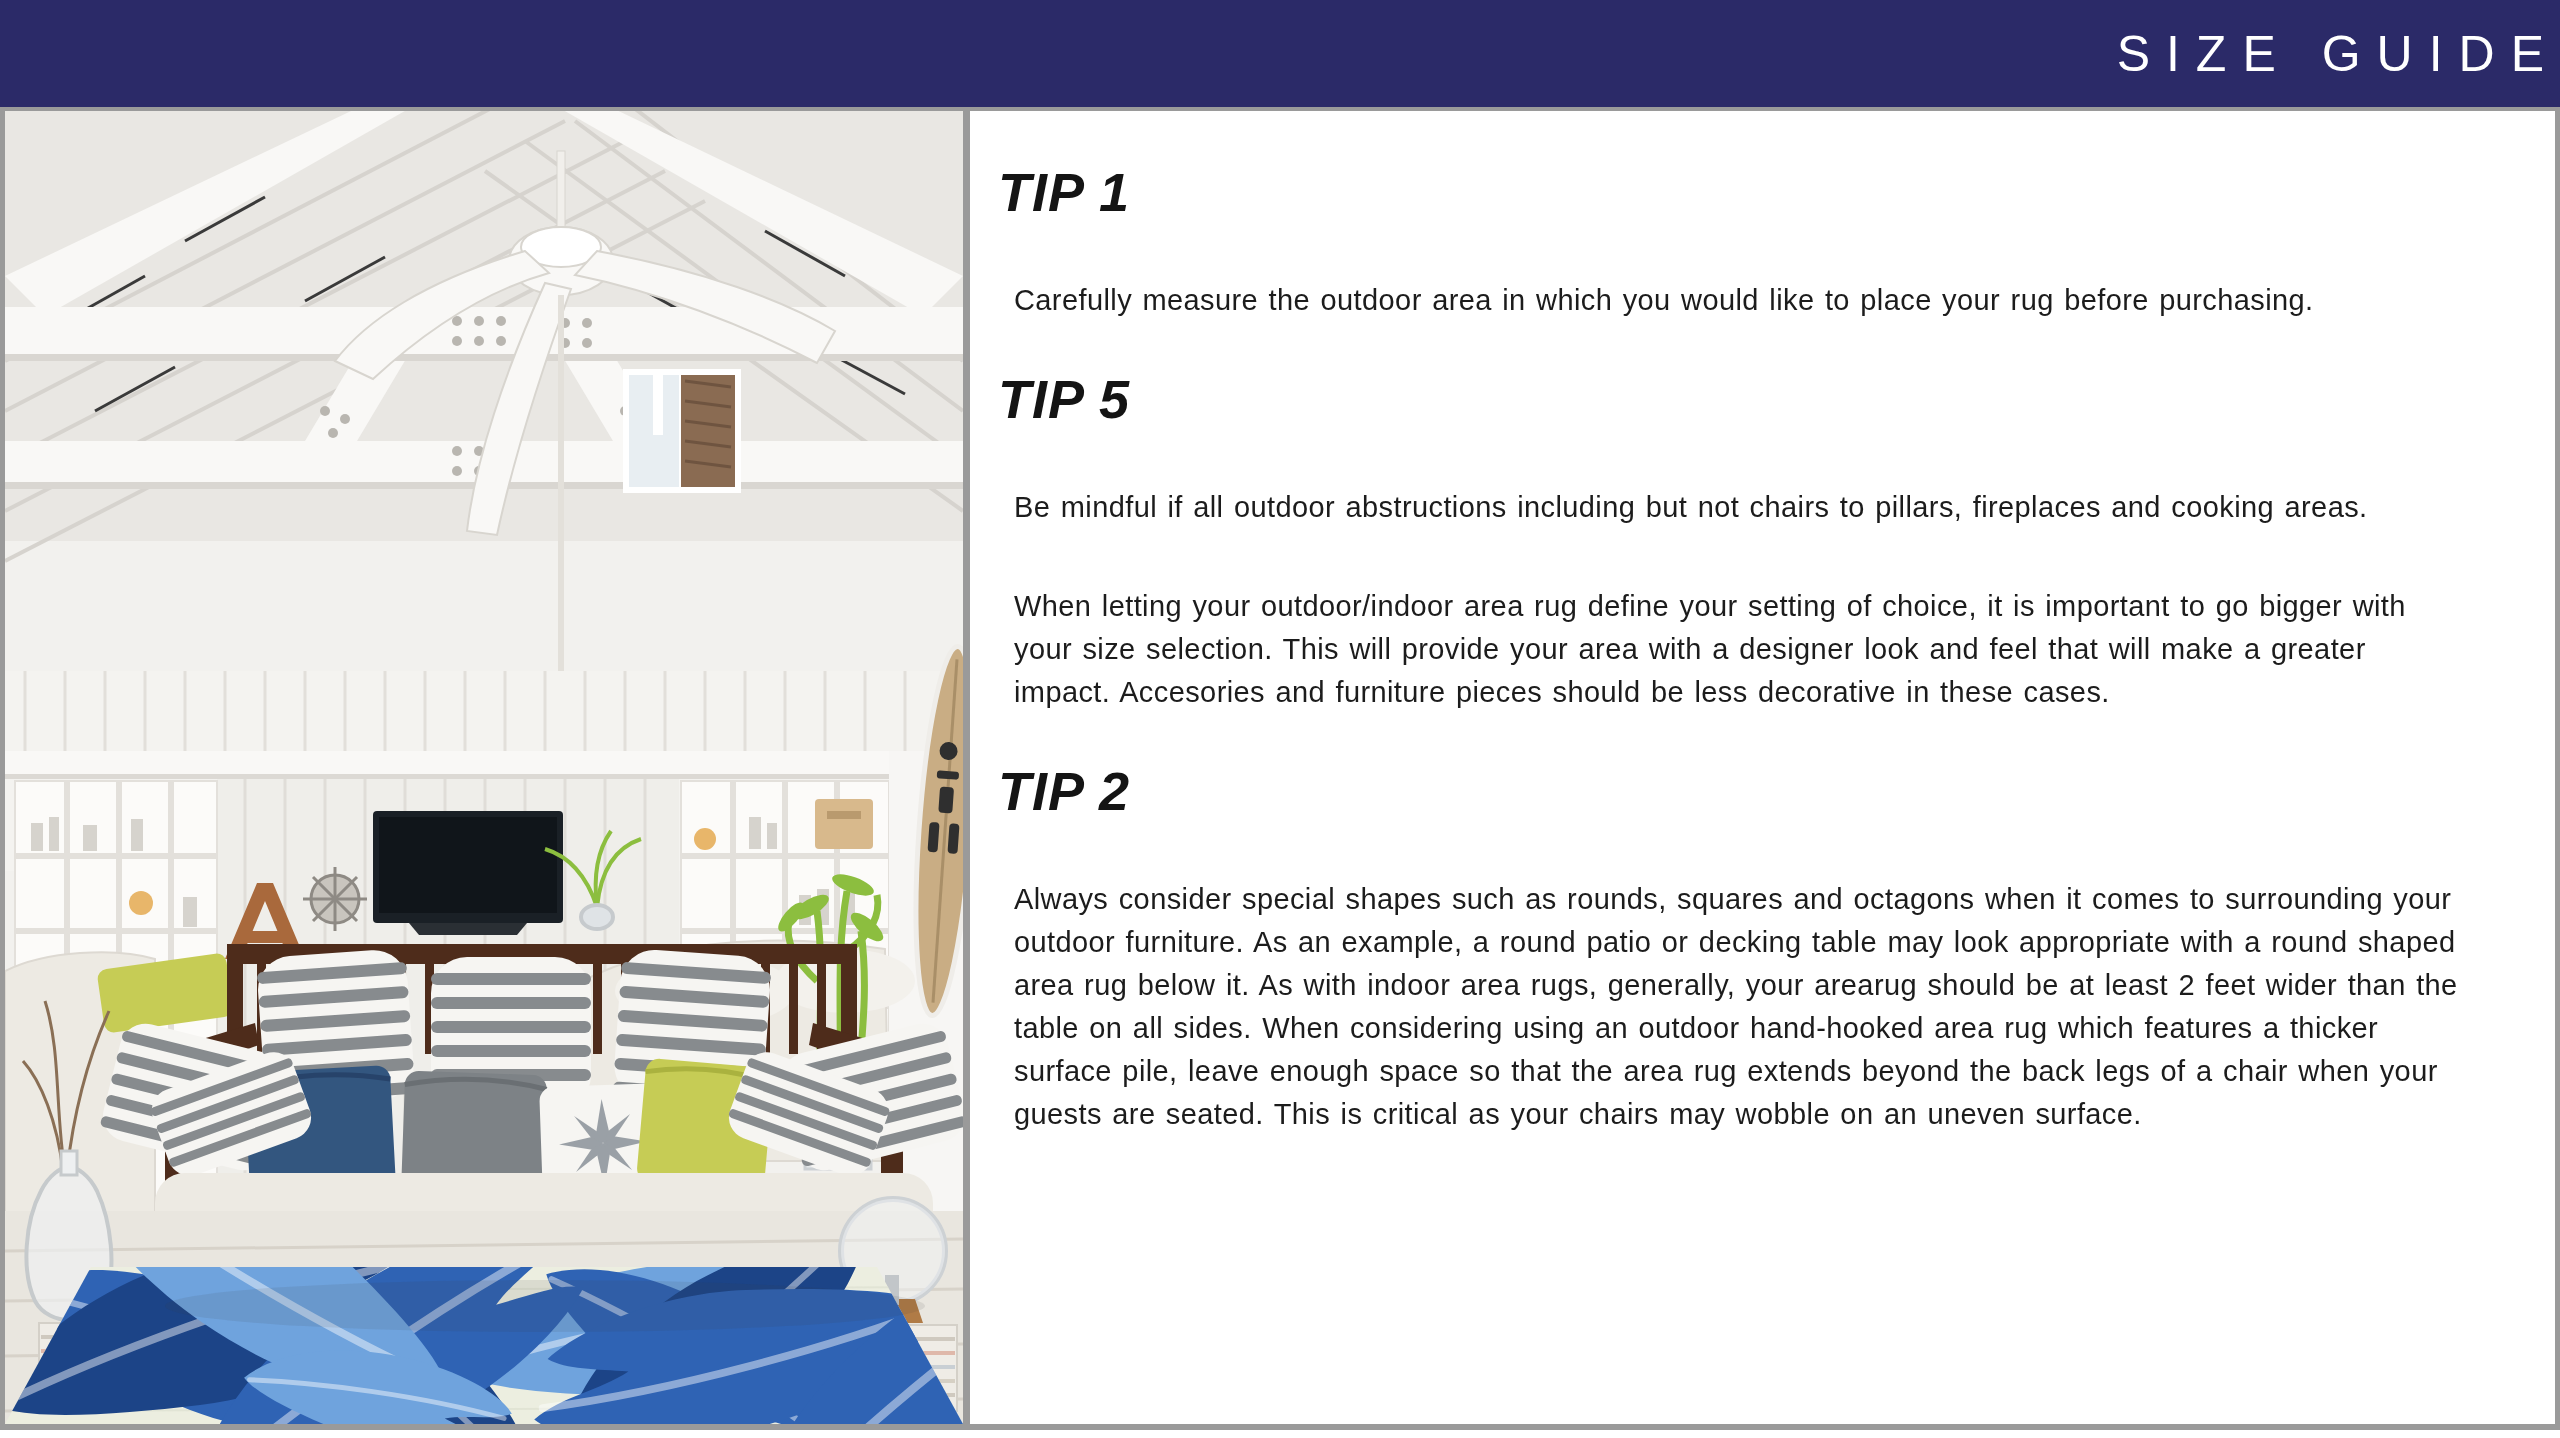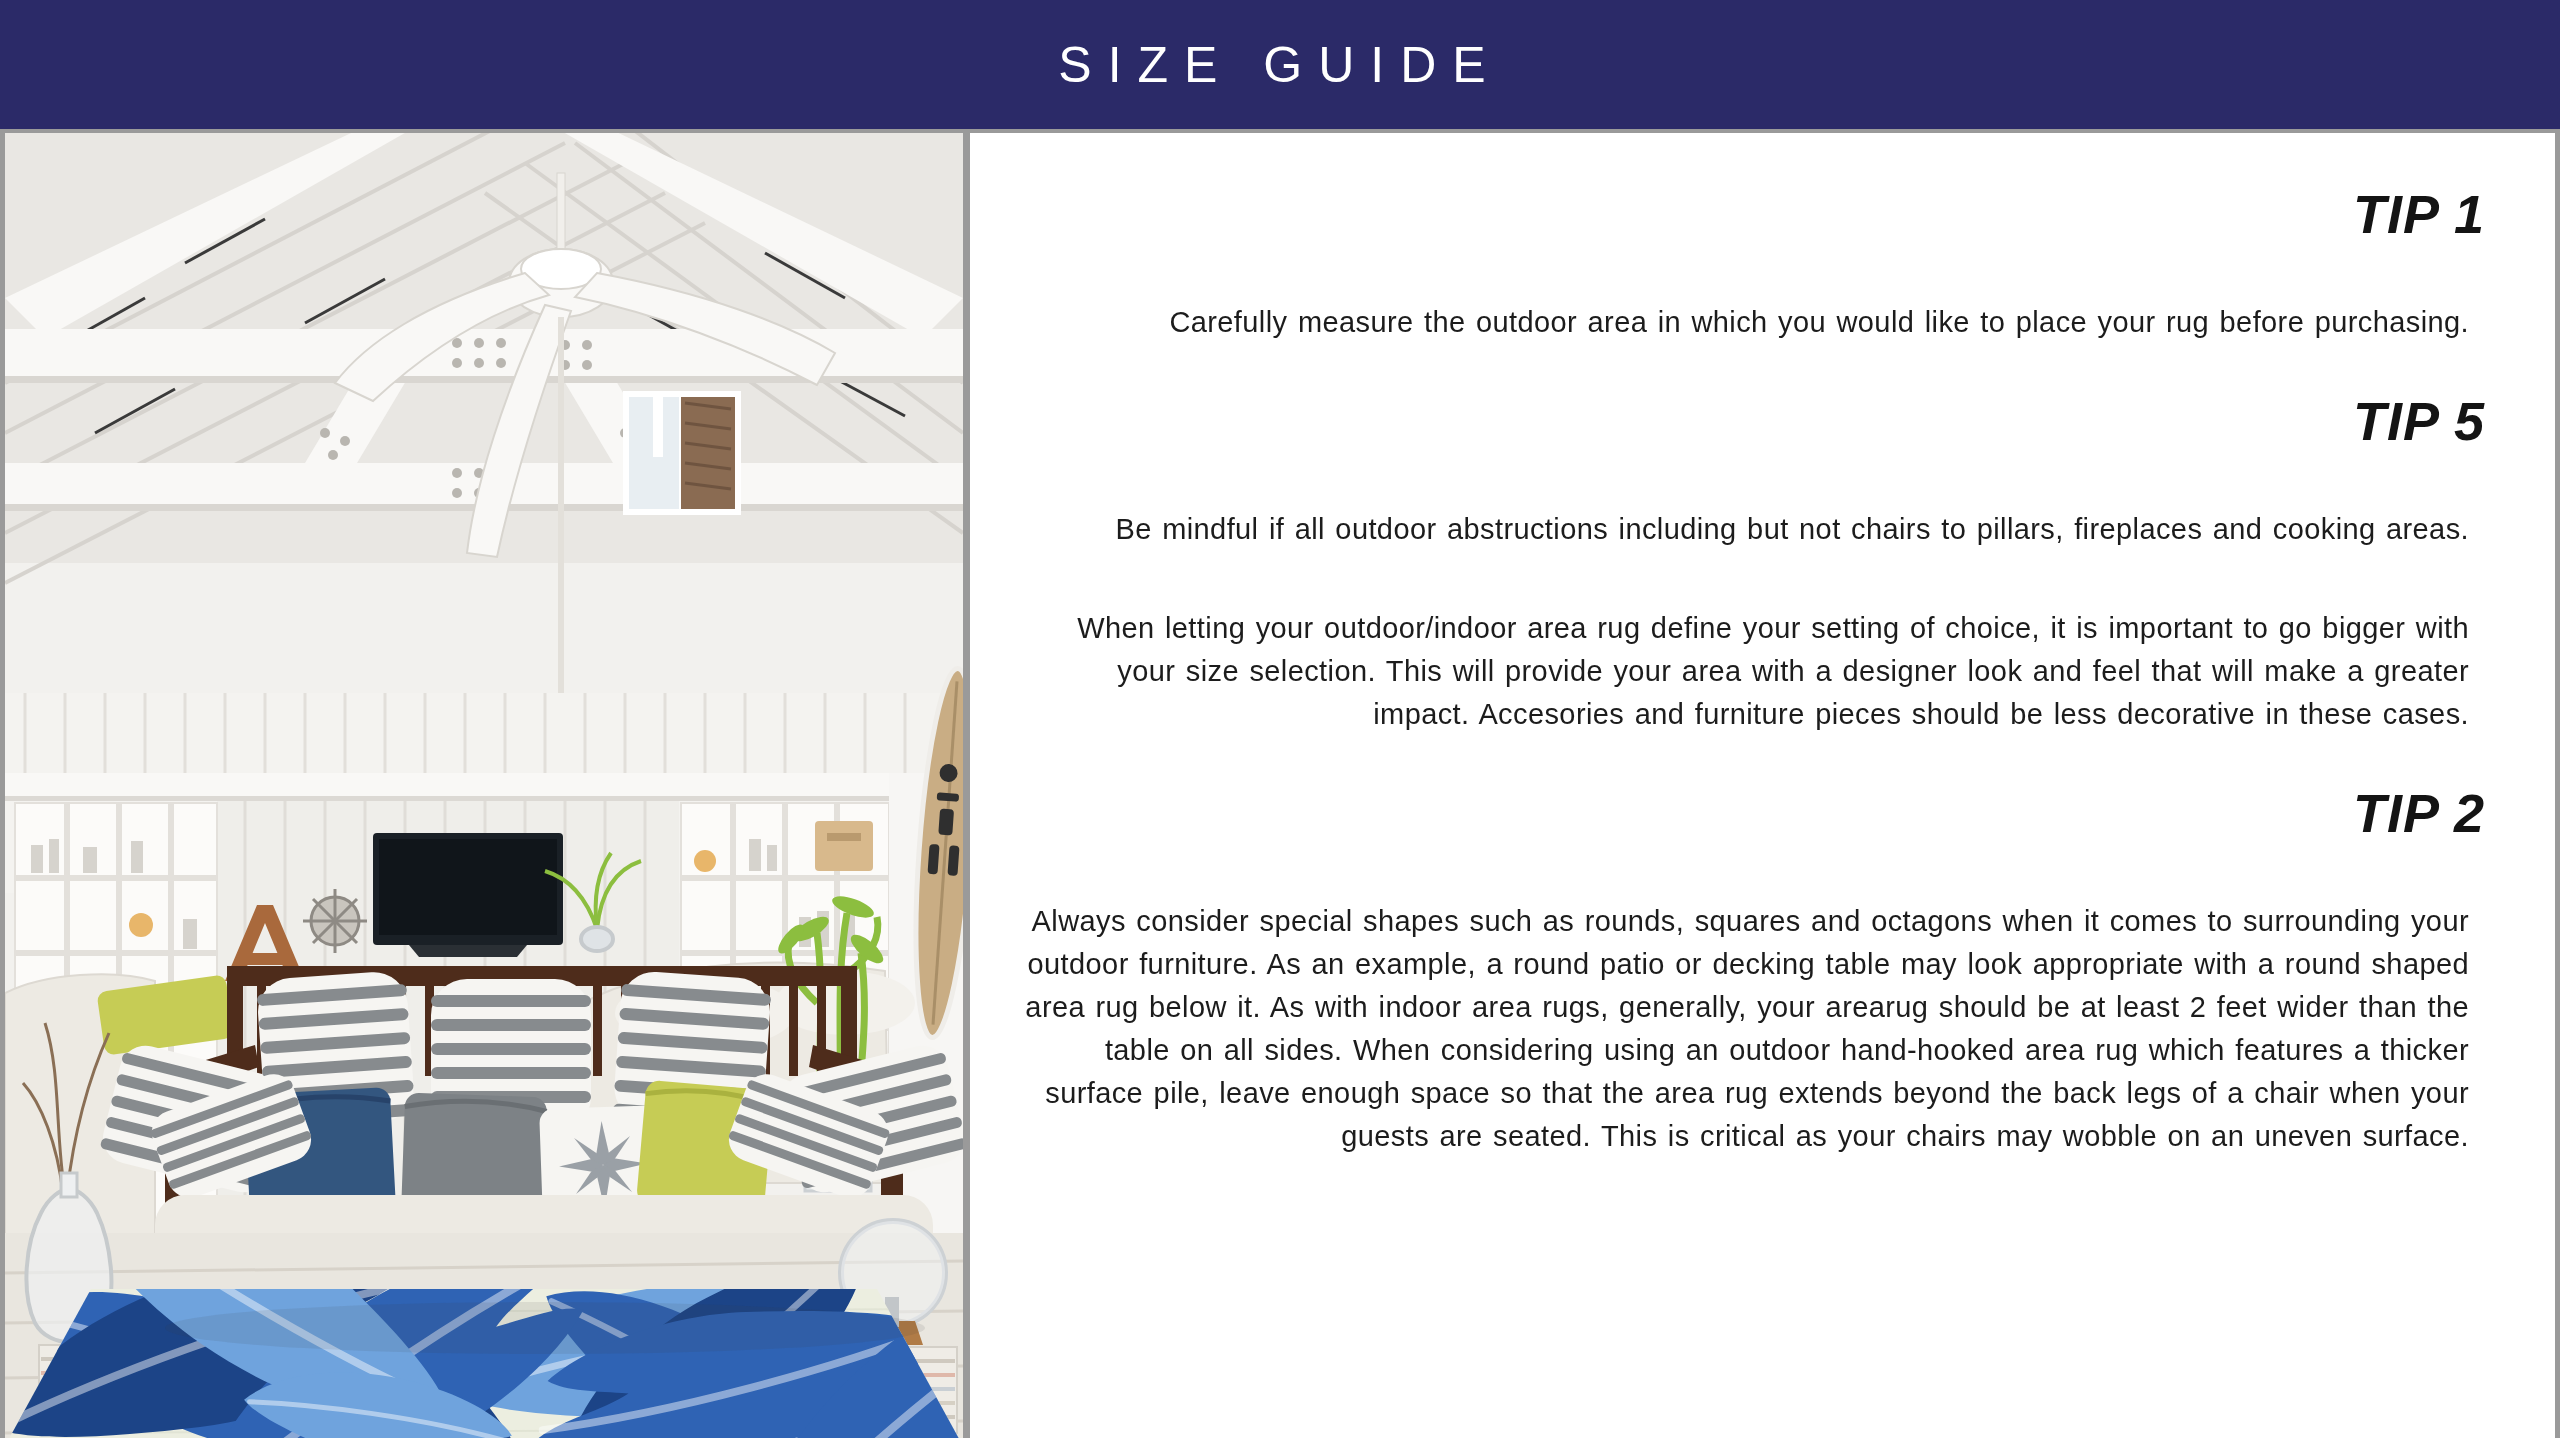--- a/index.html
+++ b/index.html
@@ -1,19 +1,19 @@
 <!DOCTYPE html>
 <html><head>
 <meta charset="utf-8">
 <style>
   html,body{margin:0;padding:0;background:#ffffff;}
   .page{position:relative;width:2560px;height:1438px;background:#ffffff;overflow:hidden;
         font-family:"Liberation Sans", sans-serif;}
   
-  .header{height:129px;display:flex;align-items:center;justify-content:center;}
+  .header{height:107px;display:flex;align-items:center;justify-content:flex-end;}
   .header-title{color:#fff;font-size:50px;font-weight:400;letter-spacing:16px;}
   
   .content{display:flex;height:1323px;box-sizing:border-box;
            border-left:5px solid;border-right:5px solid;border-bottom:6px solid;border-top:4px solid;}
   .photo-pane{width:965px;flex:0 0 965px;box-sizing:border-box;border-right:7px solid;
               overflow:hidden;background:#f3f2ef;}
   .photo-pane svg{display:block;}
   .tips-pane{flex:1;background:#fff;padding:0 70px 0 28px;box-sizing:border-box;}
   .tip-heading{font-size:54px;line-height:62px;font-style:italic;font-weight:700;
                color:#141414;margin:46px 0 0;letter-spacing:1px;}
@@ -556,21 +556,21 @@
             <use href="#leaf" transform="translate(240,1230) rotate(8) scale(0.7)" fill="#6fa3dd"></use>
           </g>
 
           <ellipse cx="540" cy="1195" rx="380" ry="26" fill="#3a3a3a" opacity="0.10"></ellipse>
         </g>
 
         </g>
       </svg>
     </div>
 
-    <div class="tips-pane" style="background-color: rgb(255, 255, 255); text-align: right;">
+    <div class="tips-pane" style="background-color: rgb(255, 255, 255);">
       <h2 class="tip-heading first">TIP 1</h2>
       <p class="tip-body">Carefully measure the outdoor area in which you would like to place your rug before purchasing.</p>
 
       <h2 class="tip-heading">TIP 5</h2>
       <p class="tip-body">Be mindful if all outdoor abstructions including but not chairs to pillars, fireplaces and cooking areas.</p>
 
       <p class="tip-body">When letting your outdoor/indoor area rug define your setting of choice, it is important to go bigger with your size selection. This will provide your area with a designer look and feel that will make a greater impact. Accesories and furniture pieces should be less decorative in these cases.</p>
 
       <h2 class="tip-heading">TIP 2</h2>
       <p class="tip-body">Always consider special shapes such as rounds, squares and octagons when it comes to surrounding your outdoor furniture. As an example, a round patio or decking table may look appropriate with a round shaped area rug below it. As with indoor area rugs, generally, your arearug should be at least 2 feet wider than the table on all sides. When considering using an outdoor hand-hooked area rug which features a thicker surface pile, leave enough space so that the area rug extends beyond the back legs of a chair when your guests are seated. This is critical as your chairs may wobble on an uneven surface.</p>

